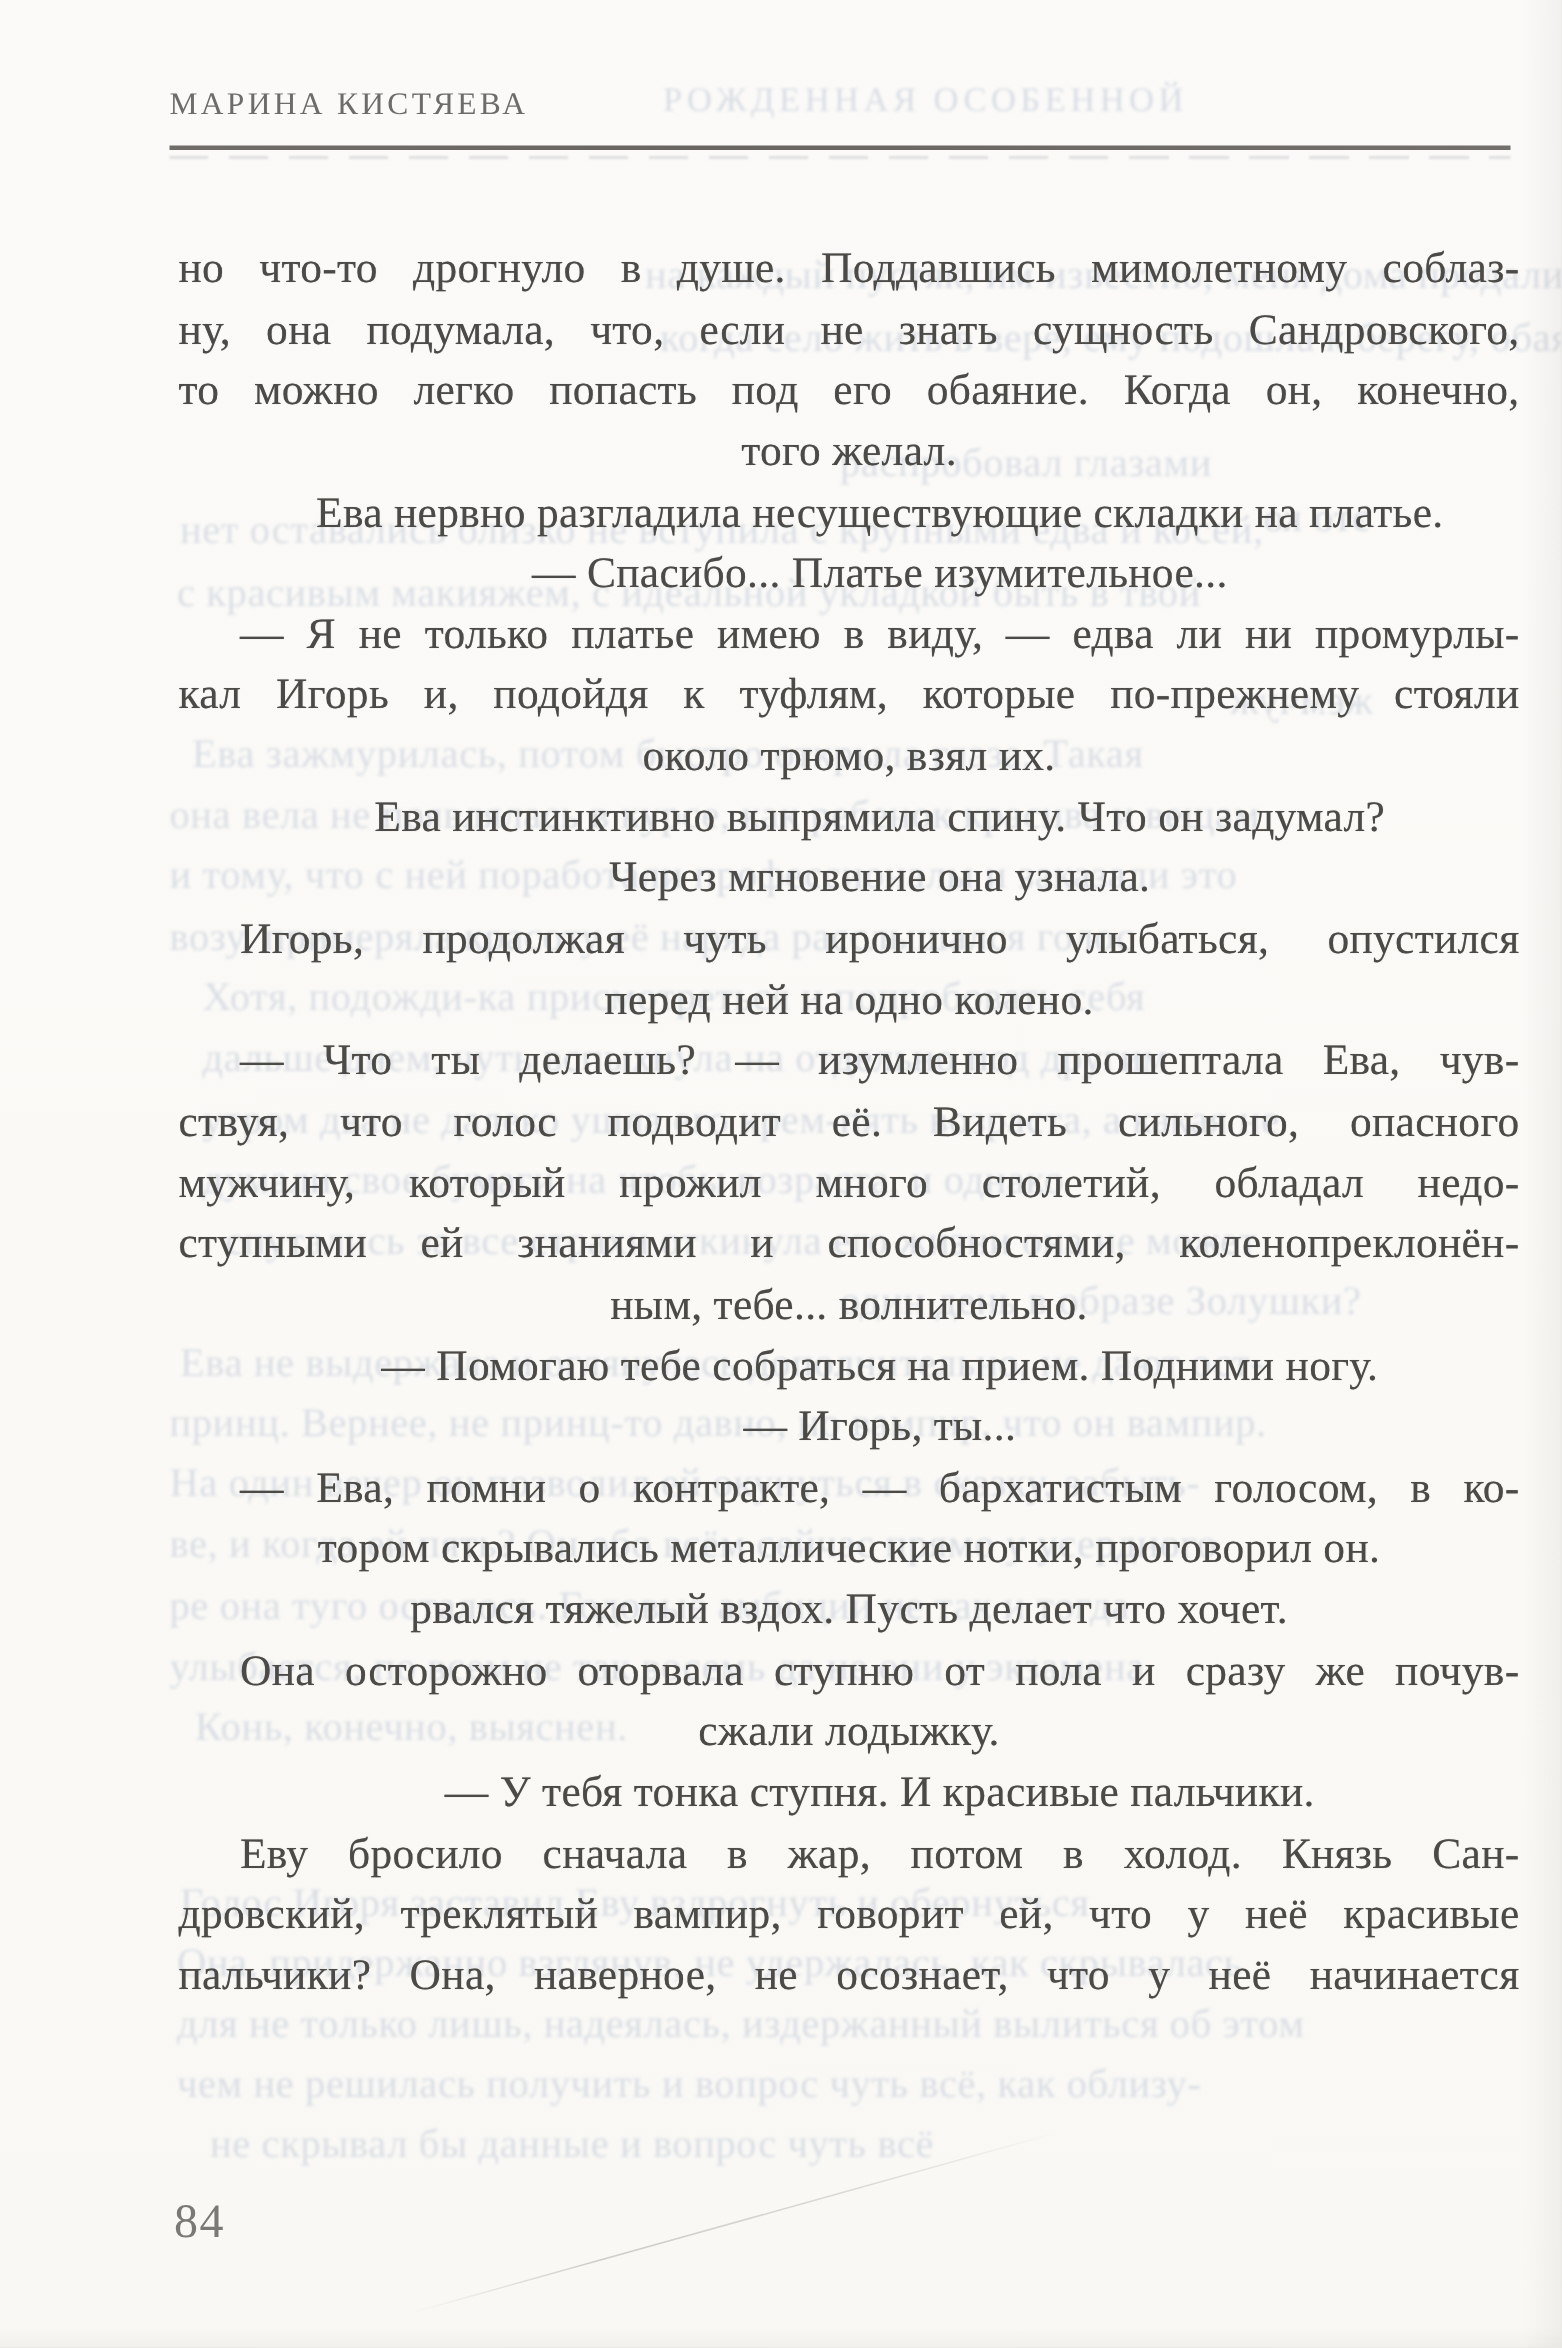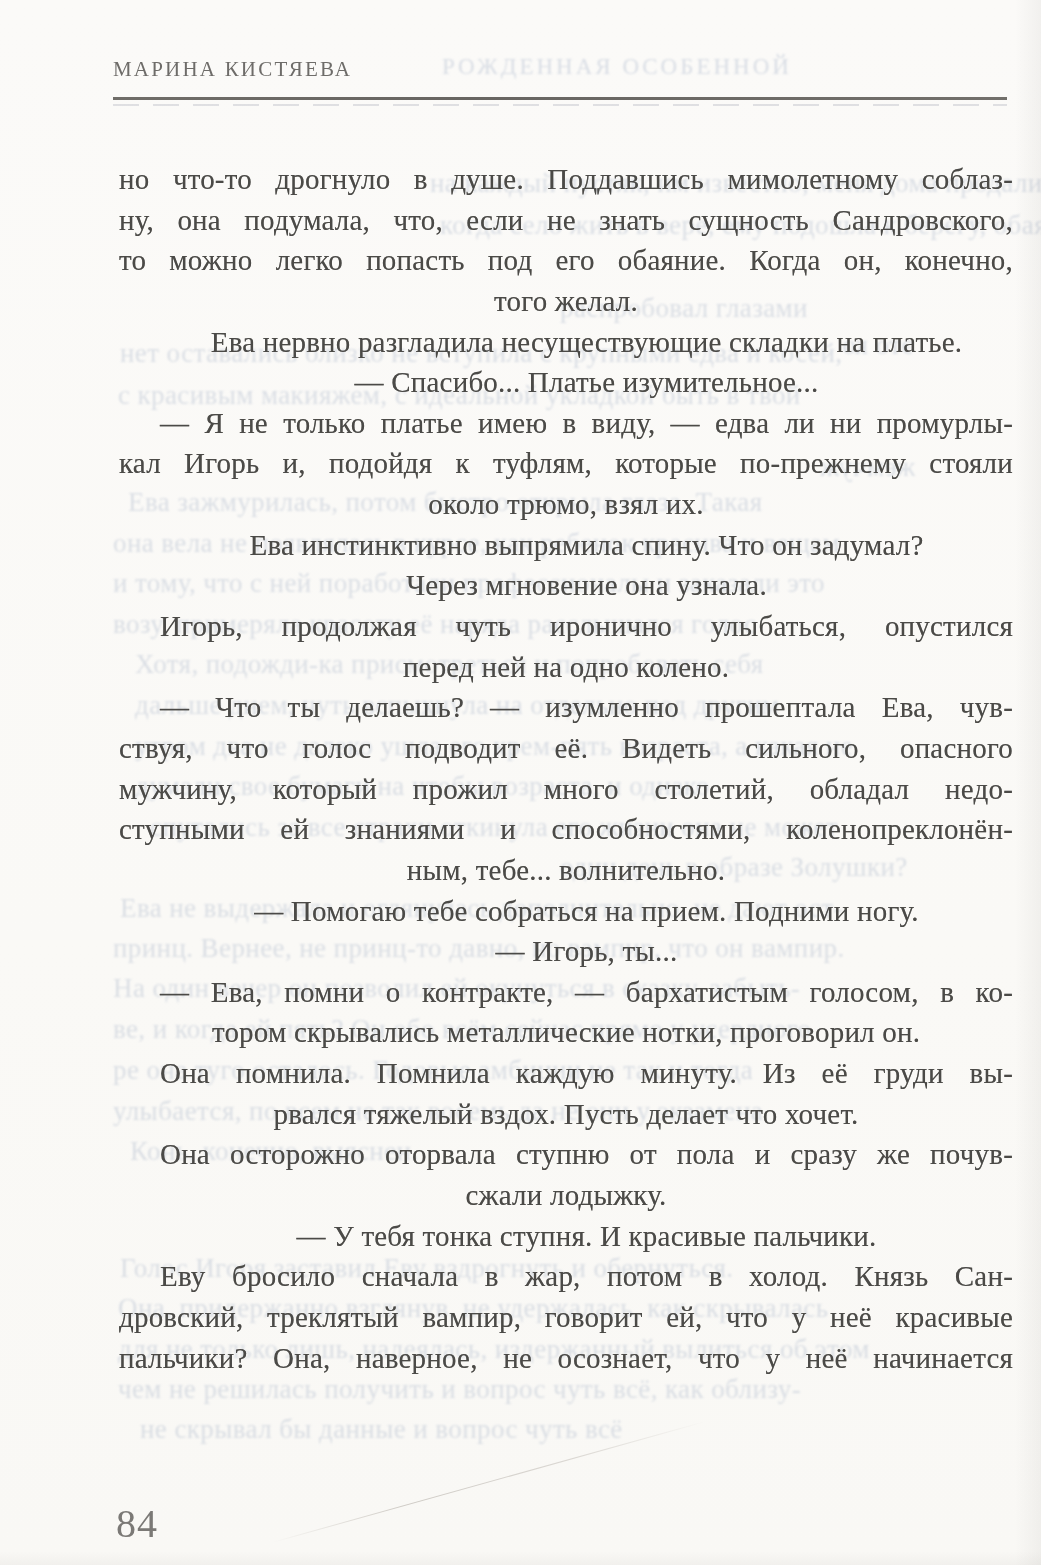--- a/index.html
+++ b/index.html
@@ -56,22 +56,22 @@
     font-size:27px;line-height:30px;
     color:#aeb9cb;
     opacity:.42;
     filter:blur(1.1px);
     white-space:nowrap;
     letter-spacing:.4px;
   }
   .ghost.mir{transform:scaleX(-1);}
   .ghost.caps{font-size:23px;letter-spacing:3px;color:#b6c0d1;opacity:.5;}
   .page-number{
-    position:absolute;left:116px;top:1500px;
-    font-size:40px;color:#7b7976;letter-spacing:1px;
+    position:absolute;left:116px;top:1462px;
+    font-size:32px;color:#7b7976;letter-spacing:1px;
   }
   .scratch{
     position:absolute;left:272px;top:1542px;width:450px;height:1px;
     background:linear-gradient(90deg,rgba(185,180,173,0) 0%,rgba(185,180,173,.65) 30%,rgba(195,190,184,.55) 70%,rgba(185,180,173,0) 100%);
     transform:rotate(-15.6deg);transform-origin:left center;
   }
 </style>
 </head>
 <body>
 
@@ -130,21 +130,20 @@
       <div class="line">перед ней на одно колено.</div>
       <div class="line j ind">— Что ты делаешь? — изумленно прошептала Ева, чув-</div>
       <div class="line j">ствуя, что голос подводит её. Видеть сильного, опасного</div>
       <div class="line j">мужчину, который прожил много столетий, обладал недо-</div>
       <div class="line j">ступными ей знаниями и способностями, коленопреклонён-</div>
       <div class="line">ным, тебе... волнительно.</div>
       <div class="line ind">— Помогаю тебе собраться на прием. Подними ногу.</div>
       <div class="line ind">— Игорь, ты...</div>
       <div class="line j ind">— Ева, помни о контракте, — бархатистым голосом, в ко-</div>
       <div class="line">тором скрывались металлические нотки, проговорил он.</div>
-      <div class="line j ind">Она помнила. Помнила каждую минуту. Из её груди вы-</div>
       <div class="line">рвался тяжелый вздох. Пусть делает что хочет.</div>
       <div class="line j ind">Она осторожно оторвала ступню от пола и сразу же почув-</div>
       <div class="line">сжали лодыжку.</div>
       <div class="line ind">— У тебя тонка ступня. И красивые пальчики.</div>
       <div class="line j ind">Еву бросило сначала в жар, потом в холод. Князь Сан-</div>
       <div class="line j">дровский, треклятый вампир, говорит ей, что у неё красивые</div>
       <div class="line j">пальчики? Она, наверное, не осознает, что у неё начинается</div>
     </div>
 
   <div class="page-number">84</div>

